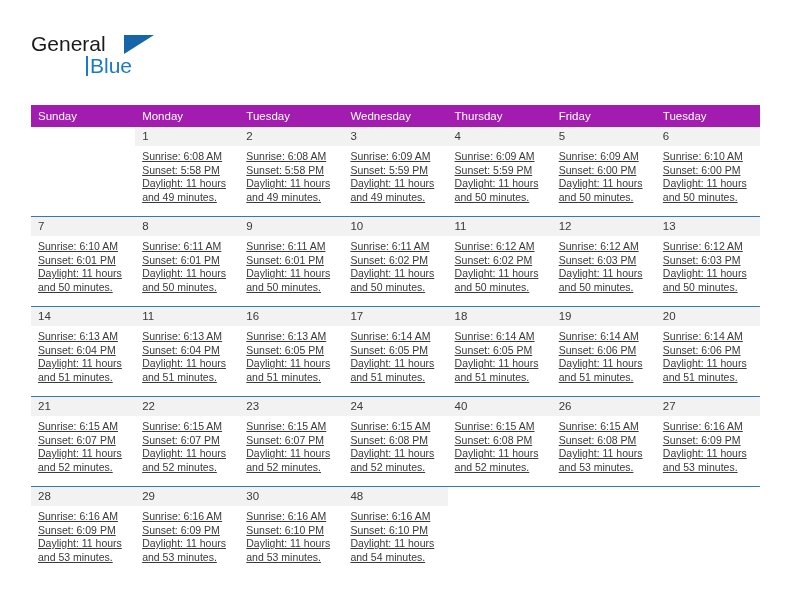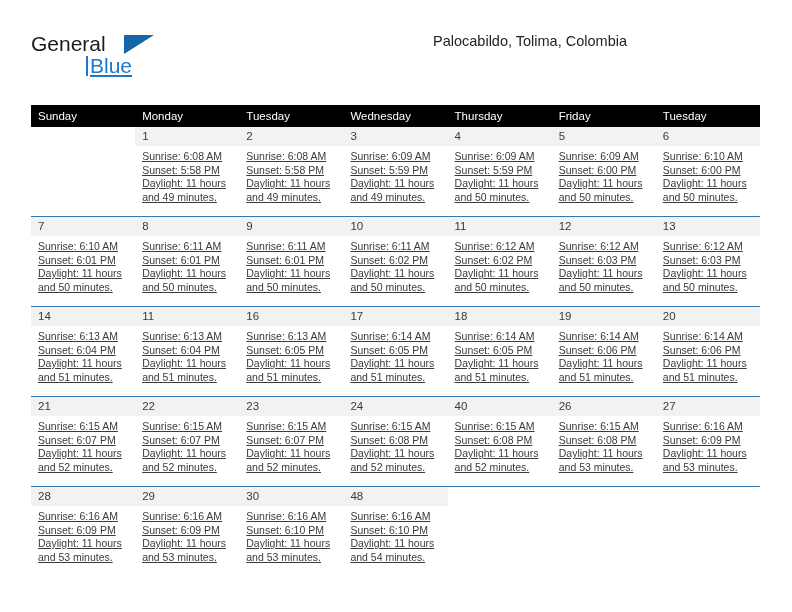--- a/index.html
+++ b/index.html
@@ -54,21 +54,20 @@
     border-left: 30px solid #1565a8;
     border-bottom: 19px solid transparent;
   }
   .logo-blue {
     position: absolute;
     left: 59px;
     top: 22px;
     font-size: 21px;
     color: #1c78c8;
     font-family: "Liberation Sans", sans-serif;
-    text-decoration: underline;
   }
   .logo-bar {
     position: absolute;
     left: 55px;
     top: 24px;
     width: 2px;
     height: 20px;
     background: #1c78c8;
   }
 
@@ -95,21 +94,21 @@
   
   .cal {
     position: absolute;
     left: 31px;
     top: 105px;
     width: 729px;
     border-collapse: collapse;
     table-layout: fixed;
   }
   .cal th {
-    background: #000000;
+    background: #a21caf;
     color: #ffffff;
     font-size: 11.5px;
     font-weight: normal;
     text-align: left;
     padding: 5px 0 5px 7px;
     height: 11px;
     border: 0;
   }
   .cal td {
     vertical-align: top;
@@ -156,21 +155,20 @@
   <div class="top">
 
     <div class="logo">
       <span class="logo-general">General</span>
       <span class="logo-tri"></span>
       <span class="logo-bar"></span>
       <span class="logo-blue">Blue</span>
     </div>
 
     <div class="title-wrap">
-      <div class="cal-sub">Palocabildo, Tolima, Colombia</div>
     </div>
 
   </div>
 
   <table class="cal">
     <thead>
       <tr>
         <th>Sunday</th>
         <th>Monday</th>
         <th>Tuesday</th>

